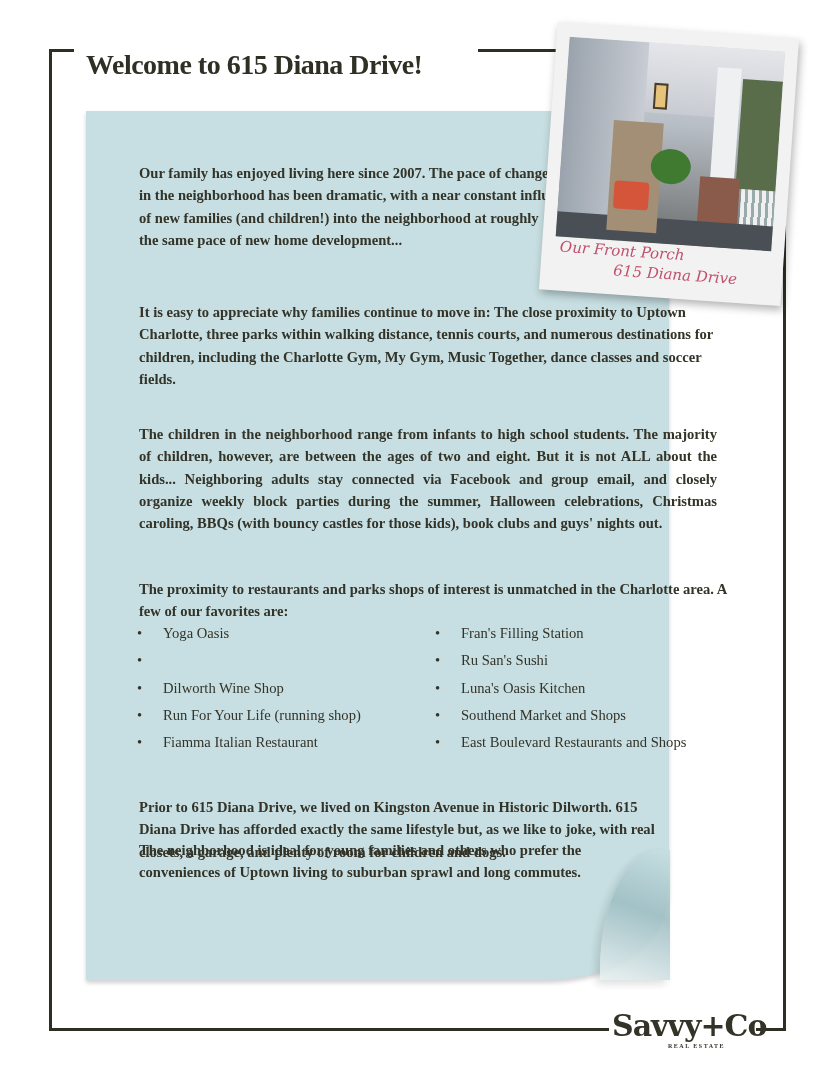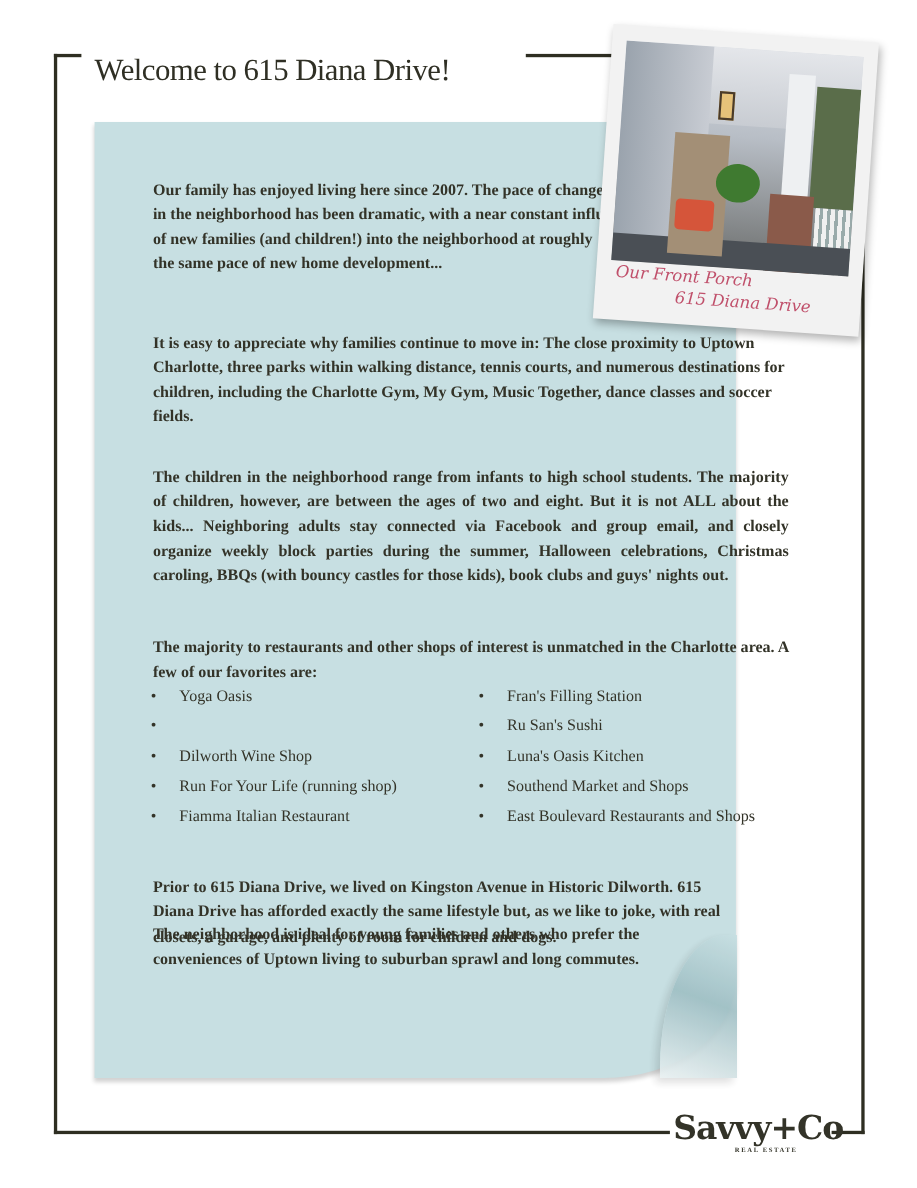--- a/index.html
+++ b/index.html
@@ -9,21 +9,21 @@
   }
   
   .frame-left { position:absolute; left:49px; top:49px; width:3px; height:982px; background:#2e2e22; }
   .frame-bottom-left { position:absolute; left:49px; top:1028px; width:560px; height:3px; background:#2e2e22; }
   .frame-bottom-right { position:absolute; left:756px; top:1028px; width:30px; height:3px; background:#2e2e22; }
   .frame-top-left { position:absolute; left:49px; top:49px; width:25px; height:3px; background:#2e2e22; }
   .frame-top-right { position:absolute; left:478px; top:49px; width:310px; height:3px; background:#2e2e22; }
   .frame-right { position:absolute; left:783px; top:49px; width:3px; height:982px; background:#2e2e22; }
 
   .title {
-    position:absolute; left:86px; top:30px; font-size:28px; font-weight:normal; letter-spacing:-0.5px;
+    position:absolute; left:86px; top:30px; font-size:28px; font-weight:bold; letter-spacing:-0.5px;
     color:#2f2f24; white-space:nowrap;
   }
 
   
   .note {
     position:absolute; left:86px; top:111px; width:583px; height:869px;
     background:#c7dfe2;
     box-shadow: 0 3px 4px rgba(0,0,0,0.18);
     border-bottom-right-radius: 120px 90px;
   }
@@ -91,21 +91,21 @@
 
 <h1 class="title">Welcome to 615 Diana Drive!</h1>
 
 <div class="note"></div>
 <div class="curl"></div>
 
 <div class="content">
   <p class="p1">Our family has enjoyed living here since 2007.  The pace of change in the neighborhood has been dramatic, with a near constant influx of new families (and children!) into the neighborhood at roughly the same pace of new home development...</p>
   <p class="p2">It is easy to appreciate why families continue to move in: The close proximity to Uptown Charlotte, three parks within walking distance, tennis courts, and numerous destinations for children, including the Charlotte Gym, My Gym, Music Together, dance classes and soccer fields.</p>
   <p class="p3">The children in the neighborhood range from infants to high school students. The majority of children, however, are between the ages of two and eight.  But it is not ALL about the kids...  Neighboring adults stay connected via Facebook and group email, and closely organize weekly block parties during the summer, Halloween celebrations, Christmas caroling, BBQs (with bouncy castles for those kids), book clubs and guys' nights out.</p>
-  <p class="p4">The majority to restaurants and other shops of interest is unmatched in the Charlotte area.  A few of our favorites are:</p>
+  <p class="p4">The proximity to restaurants and parks shops of interest is unmatched in the Charlotte area.  A few of our favorites are:</p>
   <div class="lists">
     <ul class="col col1">
       <li><span class="bullet">•</span><span>Yoga Oasis</span></li>
       <li><span class="bullet">•</span></li>
       <li><span class="bullet">•</span><span>Dilworth Wine Shop</span></li>
       <li><span class="bullet">•</span><span>Run For Your Life (running shop)</span></li>
       <li><span class="bullet">•</span><span>Fiamma Italian Restaurant</span></li>
     </ul>
     <ul class="col col2">
       <li><span class="bullet">•</span><span>Fran's Filling Station</span></li>

